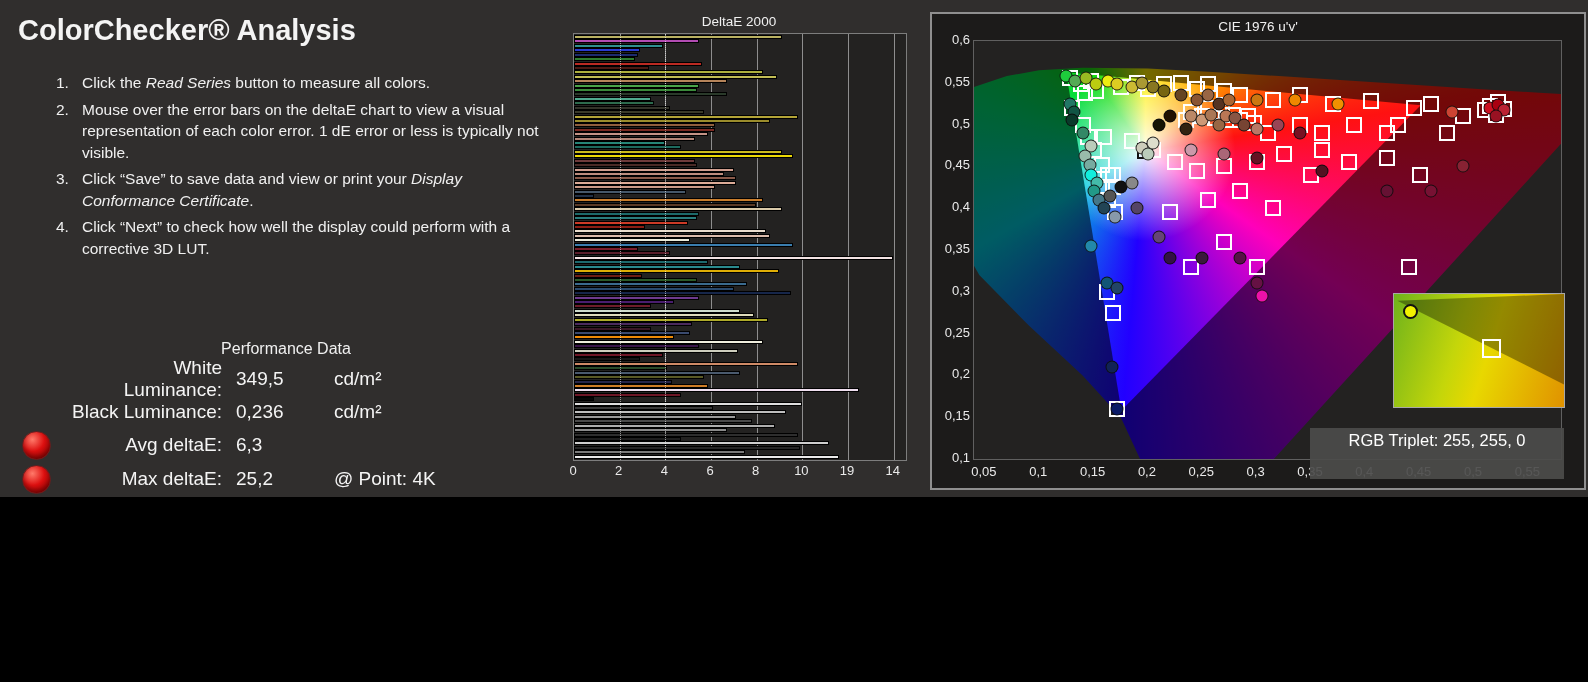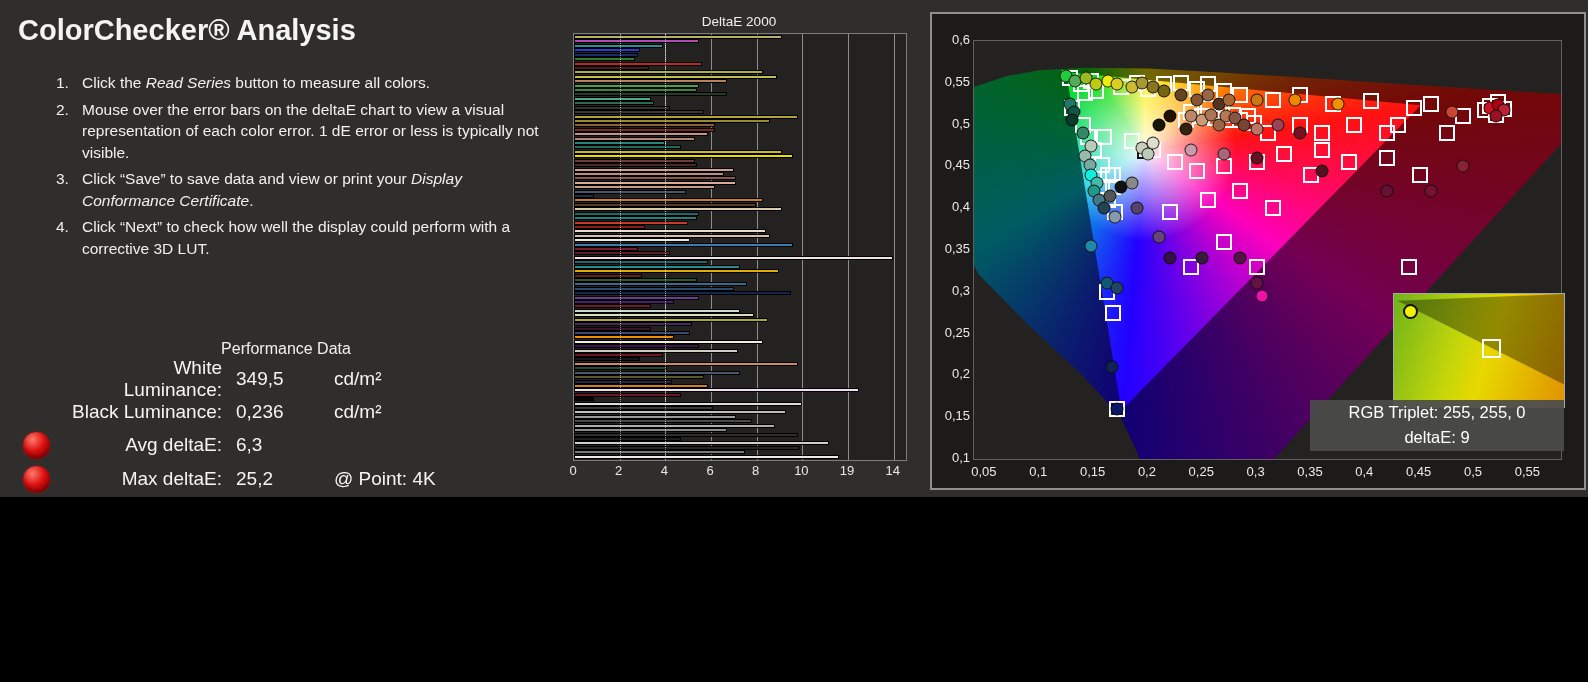--- a/index.html
+++ b/index.html
@@ -39,21 +39,21 @@
   .cie-xtick{position:absolute;top:450px;width:40px;text-align:center;font-size:13px;color:#eaeaea;}
   .mk-sq{position:absolute;width:12px;height:12px;border:2px solid #fff;transform:translate(-50%,-50%);}
   .mk-sq.blk{border-color:#111;}
   .mk-ci{position:absolute;width:11px;height:11px;border-radius:50%;border:1.5px solid rgba(10,10,10,.85);
          transform:translate(-50%,-50%);}
   .inset{position:absolute;left:461px;top:279px;width:170px;height:113px;border:1px solid #a8a8a8;
          background:linear-gradient(108deg,#6fb31c 0%,#c4d60a 38%,#e8d800 55%,#e09200 100%);}
   .inset-dark{position:absolute;inset:0;clip-path:polygon(2% 6%,100% 0,100% 80%);background:rgba(10,10,0,.38);}
   .inset-dot{position:absolute;left:5%;top:9%;width:11px;height:11px;background:#f2f200;border:2px solid #111;border-radius:50%;}
   .inset-sq{position:absolute;left:52%;top:40%;width:15px;height:15px;border:2px solid #fff;}
-  .cie-tooltip{position:absolute;left:378px;top:386px;width:254px;height:51px;background:rgba(75,75,74,.93);
+  .cie-tooltip{position:absolute;left:378px;top:414px;width:254px;height:51px;background:rgba(75,75,74,.93);
                color:#fff;text-align:center;font-size:16.5px;line-height:25px;}
   
   .strip{position:absolute;left:0;top:497px;width:1588px;height:185px;background:#000;}
   .italic{font-style:italic;}
 </style>
 </head>
 <body>
 
 <div class="page-title">ColorChecker® Analysis</div>
 <div class="steps" id="steps">
@@ -218,20 +218,21 @@
     <div class="de-xtick" style="left: 607.675px;">2</div>
     <div class="de-xtick" style="left: 653.349px;">4</div>
     <div class="de-xtick" style="left: 699.024px;">6</div>
     <div class="de-xtick" style="left: 744.699px;">8</div>
     <div class="de-xtick" style="left: 790.374px;">10</div>
     <div class="de-xtick" style="left: 836.048px;">19</div>
     <div class="de-xtick" style="left: 881.723px;">14</div>
   </div>
 
 <div class="cie-panel">
+  <div class="cie-title">CIE 1976 u'v'</div>
   <div class="cie-plot" id="cie-plot">
     <div class="cie-locus" id="cie-locus" style="background: conic-gradient(at 29.2% 26.3%, rgb(255, 238, 0) 0deg, rgb(255, 153, 0) 45deg, rgb(255, 17, 17) 81deg, rgb(255, 0, 187) 125deg, rgb(34, 0, 255) 185deg, rgb(0, 204, 221) 240deg, rgb(0, 221, 102) 290deg, rgb(17, 221, 17) 325deg, rgb(255, 238, 0) 360deg); clip-path: polygon(40.7% 116%, 29.6% 104%, 25% 90%, 18.5% 80%, 9.3% 68%, 0.9% 56%, -5.6% 40%, -7.4% 24%, -4.6% 16%, 0% 11%, 5.6% 8.4%, 11.1% 7%, 18.5% 6.4%, 29.6% 6.6%, 40.7% 7.4%, 51.9% 8.4%, 63% 9.4%, 74.1% 10.4%, 85.2% 11.4%, 96.3% 12.4%, 107.4% 13.2%);"></div>
     <div class="cie-gamut" id="cie-gamut" style="background: radial-gradient(120px at 29.2% 26.3%, rgba(255, 255, 255, 0.95), rgba(255, 255, 255, 0) 75%), conic-gradient(at 29.2% 26.3%, rgb(255, 238, 0) 0deg, rgb(255, 153, 0) 45deg, rgb(255, 17, 17) 81deg, rgb(255, 0, 187) 125deg, rgb(34, 0, 255) 185deg, rgb(0, 204, 221) 240deg, rgb(0, 221, 102) 290deg, rgb(17, 221, 17) 325deg, rgb(255, 238, 0) 360deg); clip-path: polygon(15.7% 7.5%, 76.1% 15.4%, 25.1% 88.4%);"></div>
   <div class="mk-sq" style="left: 95.6593px; top: 36.784px;"></div>
       <div class="mk-sq" style="left: 106.53px; top: 43.472px;"></div>
       <div class="mk-sq" style="left: 117.4px; top: 40.128px;"></div>
       <div class="mk-sq" style="left: 110.878px; top: 51.832px;"></div>
       <div class="mk-sq" style="left: 121.748px; top: 50.16px;"></div>
       <div class="mk-sq" style="left: 146.75px; top: 45.98px;"></div>
       <div class="mk-sq" style="left: 163.056px; top: 41.8px;"></div>
@@ -409,21 +410,20 @@
       <div class="cie-xtick" style="left: 521.037px;">0,5</div>
       <div class="cie-xtick" style="left: 575.389px;">0,55</div>
     </div>
   <div class="inset">
     <div class="inset-dark"></div>
     <div class="inset-dot"></div>
     <div class="inset-sq"></div>
   </div>
   <div class="cie-tooltip">
     <div>RGB Triplet: 255, 255, 0</div>
-    <div>deltaE: 9</div>
   </div>
 </div>
 
 <div class="strip">
   
   
   
 </div>
 
 </body></html>

